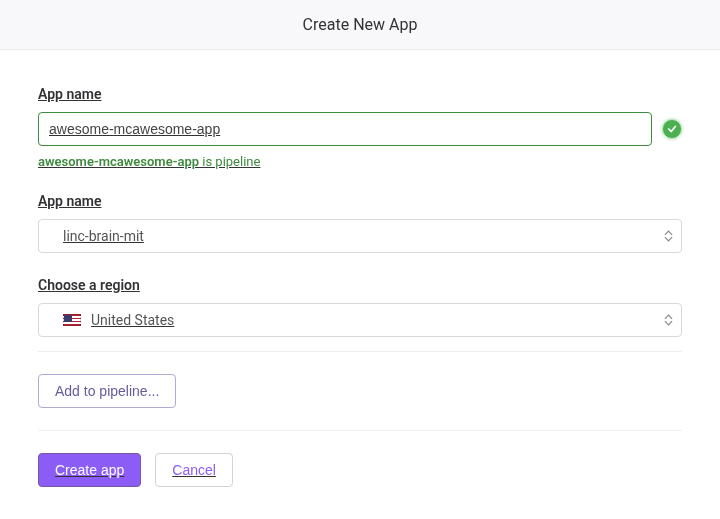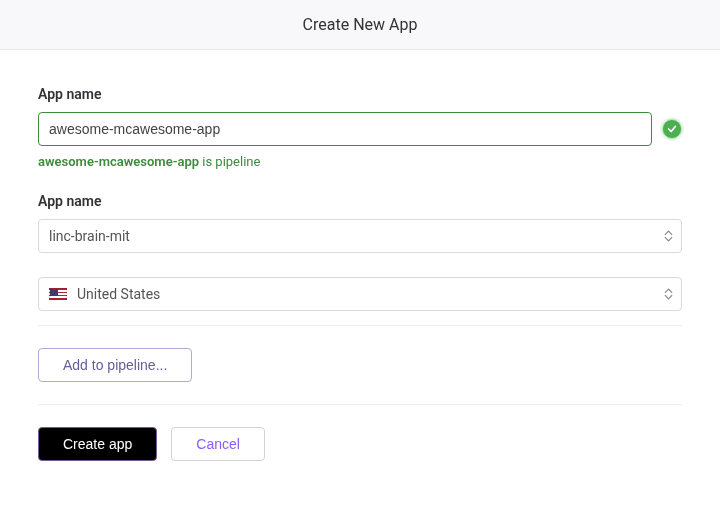--- a/index.html
+++ b/index.html
@@ -15,20 +15,21 @@
     height: 50px;
     display: flex;
     align-items: center;
     justify-content: center;
     color: #333;
     font-size: 16px;
   }
   .container {
     padding: 36px 38px 20px 38px;
     max-width: 720px;
+    text-decoration: underline;
   }
   .field-label {
     font-weight: 600;
     font-size: 14px;
     color: #323135;
     margin-bottom: 10px;
     display: block;
   }
   .field-group { margin-bottom: 24px; }
   .name-row {
@@ -66,21 +67,21 @@
   }
   .avail-msg .name-bold { font-weight: 600; }
   .select-box {
     position: relative;
     width: 100%;
     height: 34px;
     border: 1px solid #d9d8dd;
     border-radius: 4px;
     display: flex;
     align-items: center;
-    padding: 0 30px 0 10px;
+    padding: 0 30px 0 24px;
     font-size: 14px;
     color: #555;
     background: #fff;
     cursor: pointer;
   }
   .select-box .chevrons {
     position: absolute;
     right: 8px;
     top: 50%;
     transform: translateY(-50%);
@@ -123,33 +124,33 @@
   hr.sep2 {
     border: none;
     border-top: 1px solid #eeeeee;
     margin: 22px 0 22px 0;
   }
   .btn {
     display: inline-flex;
     align-items: center;
     justify-content: center;
     height: 34px;
-    padding: 0 24px;
+    padding: 0 16px;
     border-radius: 4px;
     font-size: 14px;
     cursor: pointer;
     border: 1px solid transparent;
   }
   .btn-outline-purple {
     border-color: #b6a8d6;
     color: #6a5a9b;
     background: #fff;
   }
   .btn-primary {
-    background: #000000;
+    background: #8b5cf6;
     color: #fff;
     border-color: #79589f;
     font-weight: 500;
   }
   .btn-outline-gray {
     border-color: #d3d3d6;
     color: #8b5cf6;
     background: #fff;
   }
   .action-row {
@@ -190,20 +191,21 @@
             <path d="M1 5 L5 1 L9 5" stroke="#888" stroke-width="1.3" fill="none"></path>
           </svg>
         <svg viewBox="0 0 10 6">
             <path d="M1 1 L5 5 L9 1" stroke="#888" stroke-width="1.3" fill="none"></path>
           </svg>
       </span>
     </div>
   </div>
 
   <div class="field-group" style="margin-bottom:14px;">
+    <label class="field-label">Choose a region</label>
     <div class="select-box">
       <span class="flag"></span>
       <span>United States</span>
       <span class="chevrons">
         <svg viewBox="0 0 10 6">
             <path d="M1 5 L5 1 L9 5" stroke="#888" stroke-width="1.3" fill="none"></path>
           </svg>
         <svg viewBox="0 0 10 6">
             <path d="M1 1 L5 5 L9 1" stroke="#888" stroke-width="1.3" fill="none"></path>
           </svg>

